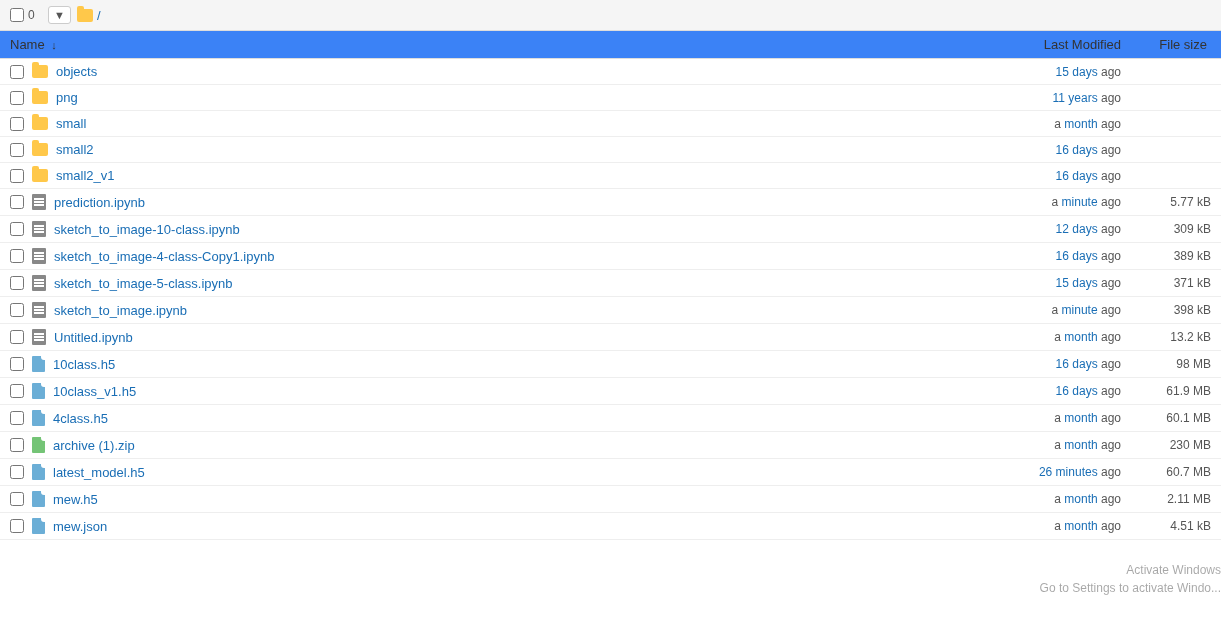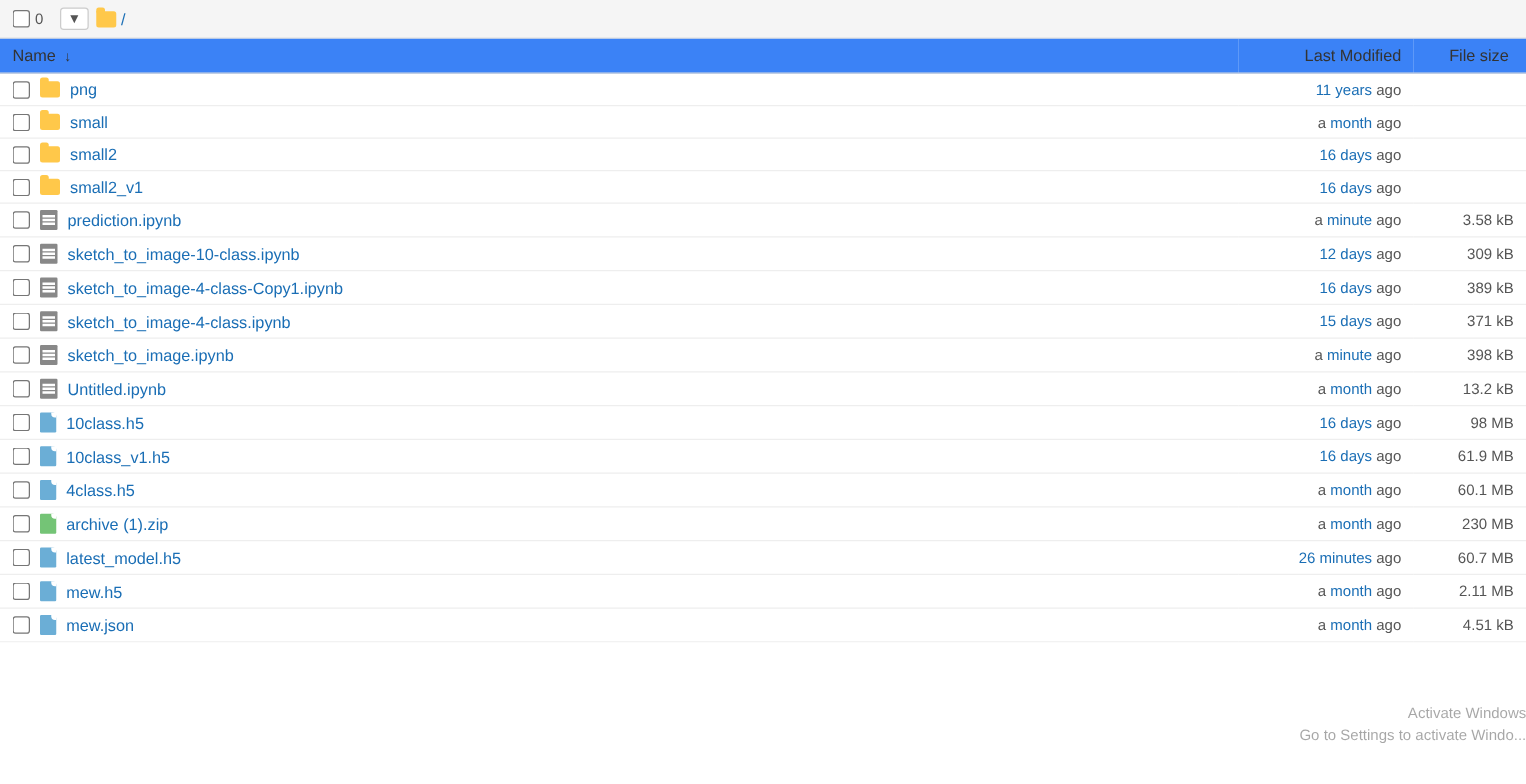--- a/index.html
+++ b/index.html
@@ -274,20 +274,29 @@
     <tr>
       <th class="name-col">
         <span>Name</span>
         <span class="sort-icon">↓</span>
       </th>
       <th class="modified-col">Last Modified</th>
       <th class="size-col">File size</th>
     </tr>
   </thead>
   <tbody id="file-tbody">
+  <tr>
+      <td class="td-name">
+        <input type="checkbox" class="row-checkbox" style="">
+        <span class="icon-folder"></span>
+        <a class="file-name-link">objects</a>
+      </td>
+      <td class="td-modified"><span class="time-highlight">15 days</span> ago</td>
+      <td class="td-size"></td>
+    </tr>
       <tr>
       <td class="td-name">
         <input type="checkbox" class="row-checkbox" style="">
         <span class="icon-folder"></span>
         <a class="file-name-link">png</a>
       </td>
       <td class="td-modified"><span class="time-highlight">11 years</span> ago</td>
       <td class="td-size"></td>
     </tr>
       <tr>
@@ -317,21 +326,21 @@
       <td class="td-modified"><span class="time-highlight">16 days</span> ago</td>
       <td class="td-size"></td>
     </tr>
       <tr>
       <td class="td-name">
         <input type="checkbox" class="row-checkbox" style="">
         <span class="icon-notebook"></span>
         <a class="file-name-link">prediction.ipynb</a>
       </td>
       <td class="td-modified">a <span class="time-highlight">minute</span> ago</td>
-      <td class="td-size">3.58 kB</td>
+      <td class="td-size">5.77 kB</td>
     </tr>
       <tr>
       <td class="td-name">
         <input type="checkbox" class="row-checkbox" style="">
         <span class="icon-notebook"></span>
         <a class="file-name-link">sketch_to_image-10-class.ipynb</a>
       </td>
       <td class="td-modified"><span class="time-highlight">12 days</span> ago</td>
       <td class="td-size">309 kB</td>
     </tr>
@@ -341,21 +350,21 @@
         <span class="icon-notebook"></span>
         <a class="file-name-link">sketch_to_image-4-class-Copy1.ipynb</a>
       </td>
       <td class="td-modified"><span class="time-highlight">16 days</span> ago</td>
       <td class="td-size">389 kB</td>
     </tr>
       <tr>
       <td class="td-name">
         <input type="checkbox" class="row-checkbox" style="">
         <span class="icon-notebook"></span>
-        <a class="file-name-link">sketch_to_image-4-class.ipynb</a>
+        <a class="file-name-link">sketch_to_image-5-class.ipynb</a>
       </td>
       <td class="td-modified"><span class="time-highlight">15 days</span> ago</td>
       <td class="td-size">371 kB</td>
     </tr>
       <tr>
       <td class="td-name">
         <input type="checkbox" class="row-checkbox" style="">
         <span class="icon-notebook"></span>
         <a class="file-name-link">sketch_to_image.ipynb</a>
       </td>

